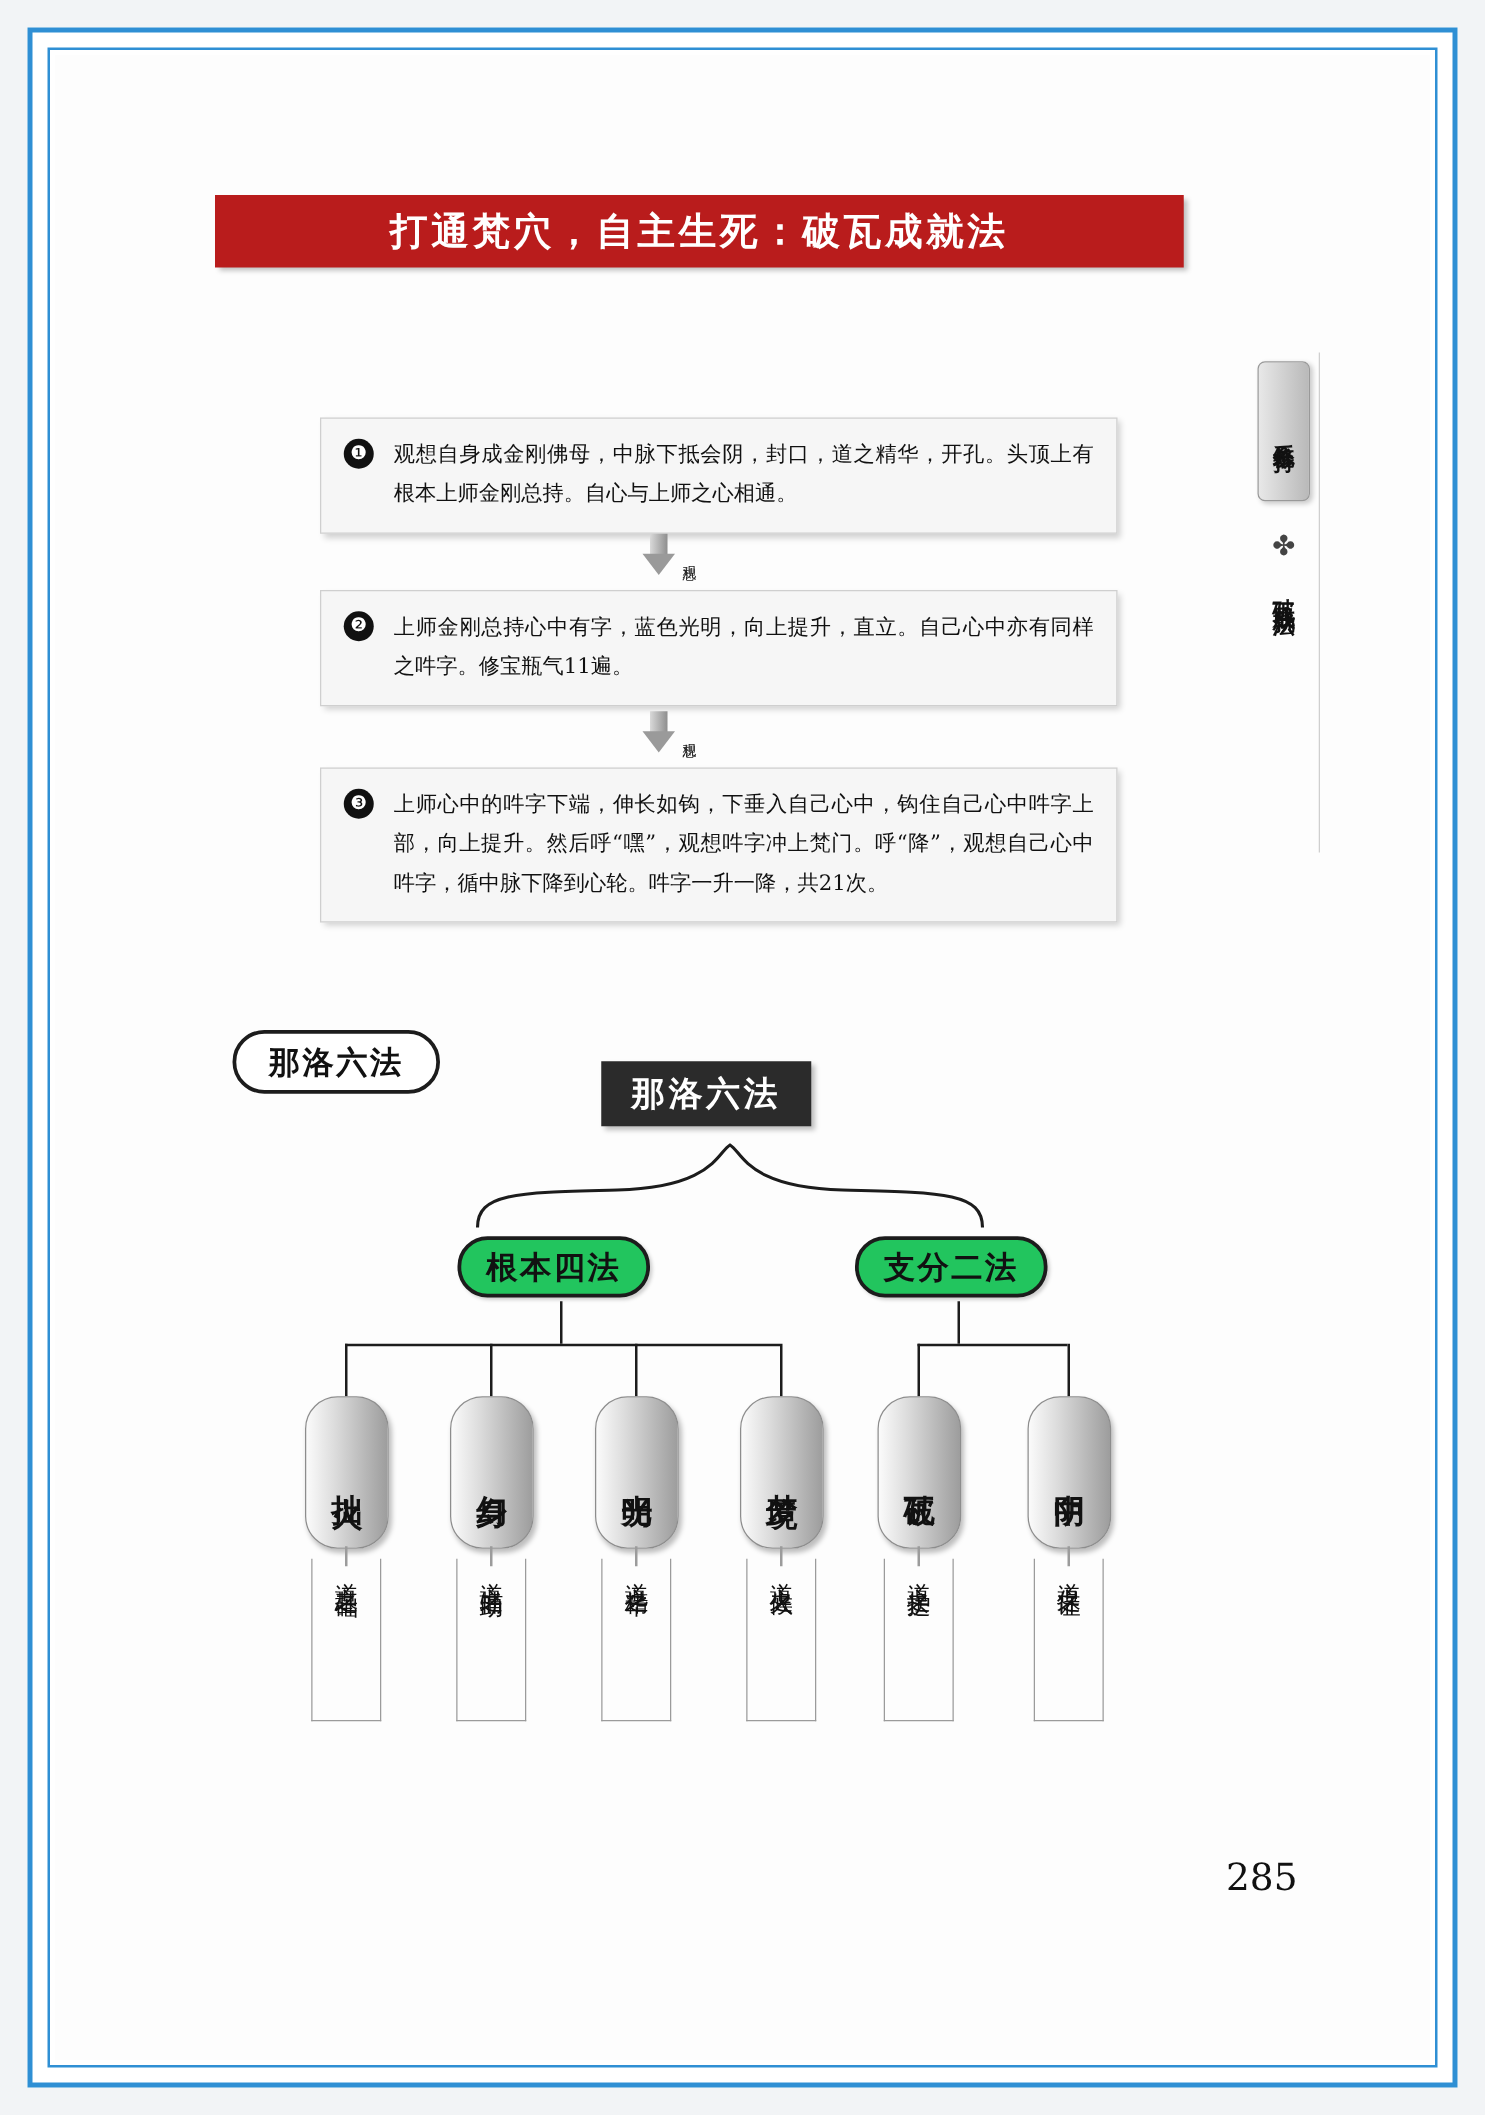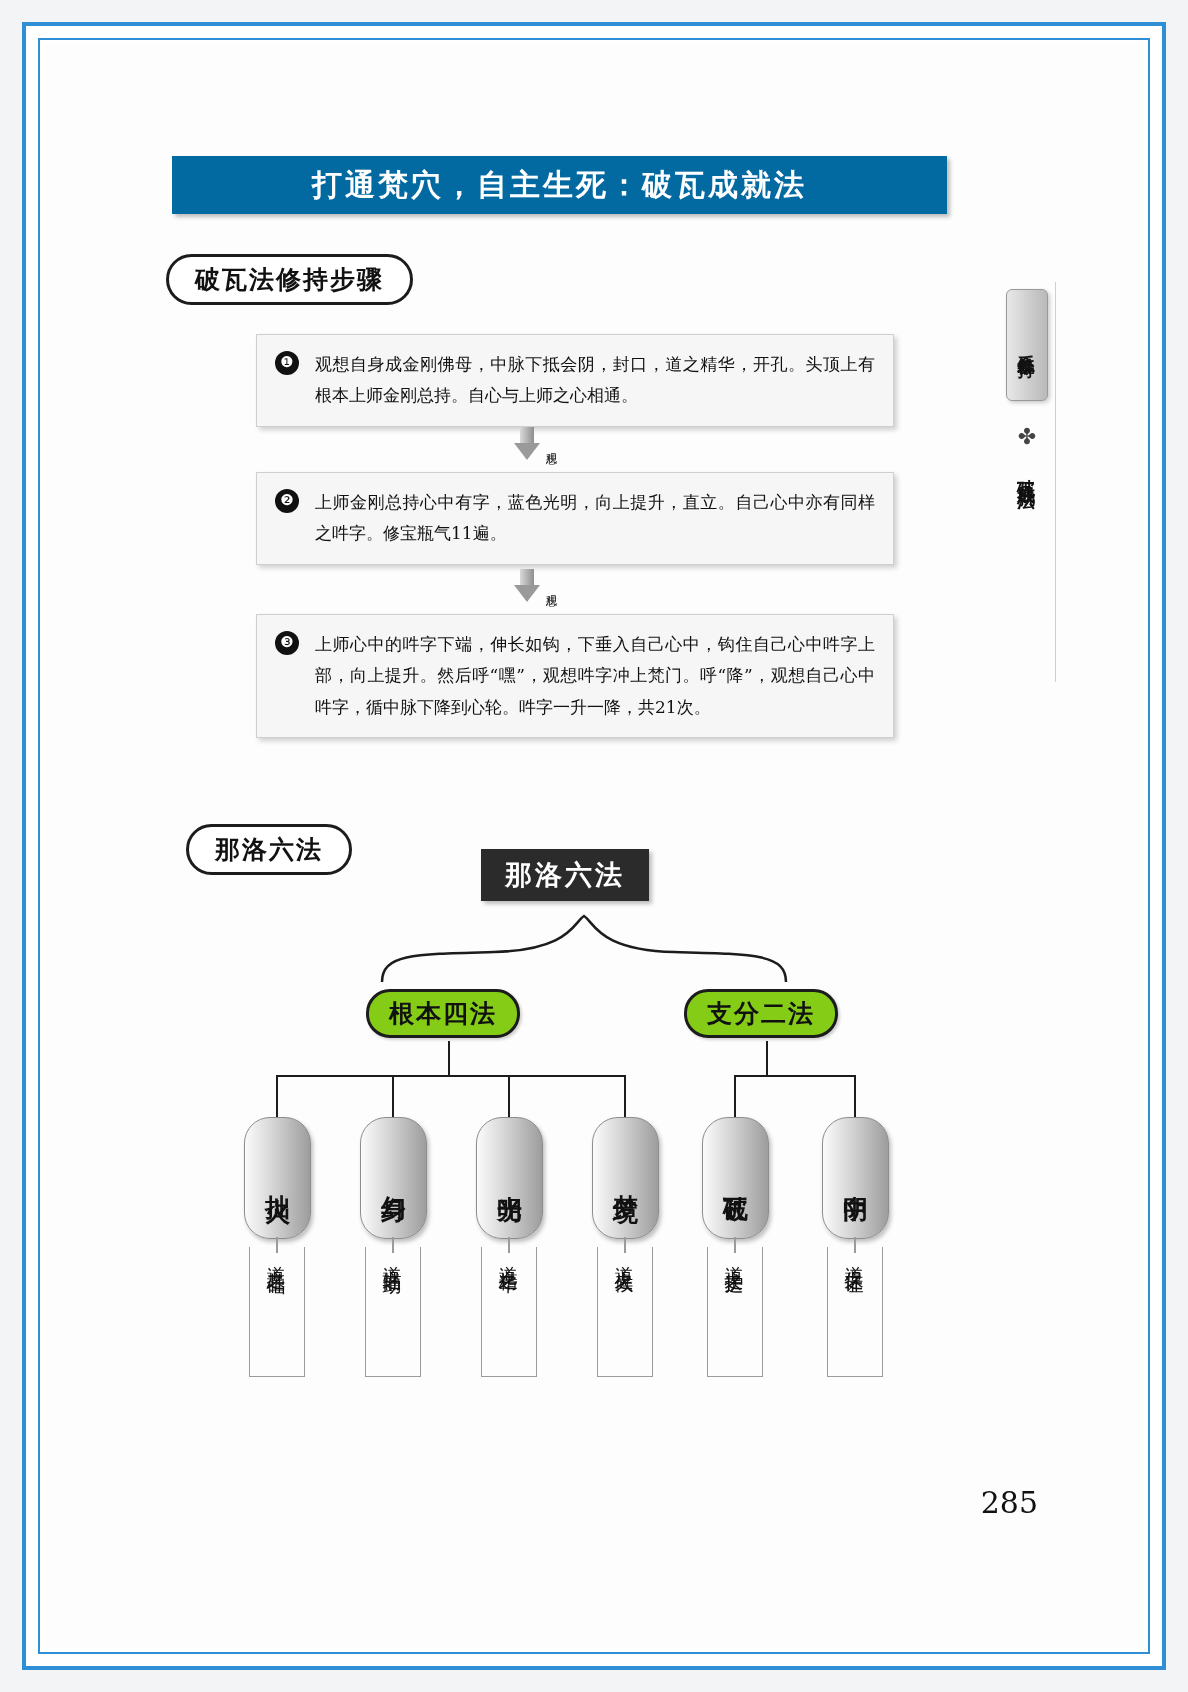--- a/index.html
+++ b/index.html
@@ -39,21 +39,21 @@
     overflow: hidden;
   }
 
   
   .title-bar {
     position: absolute;
     left: 128px;
     top: 112px;
     width: 775px;
     height: 58px;
-    background: #0369a1;
+    background: #b91c1c;
     color: #ffffff;
     display: flex;
     align-items: center;
     justify-content: center;
     letter-spacing: 3px;
     font-size: 30px;
     font-weight: bold;
     font-family: "DejaVu Sans", sans-serif;
     box-shadow: 3px 3px 4px rgba(0,0,0,0.25);
   }
@@ -230,21 +230,21 @@
     font-family: "DejaVu Sans", sans-serif;
     padding: 8px 24px;
     box-shadow: 3px 3px 4px rgba(0,0,0,0.25);
   }
   #naluo-title { left: 437px; top: 805px; }
 
   .grp-box {
     position: absolute;
     border: 3px solid #1c1c1c;
     border-radius: 24px;
-    background: #84cc16;
+    background: #22c55e;
     font-size: 25px;
     font-weight: bold;
     letter-spacing: 2px;
     font-family: "DejaVu Sans", sans-serif;
     padding: 5px 20px;
     color: #111;
     box-shadow: 2px 2px 3px rgba(0,0,0,0.18);
   }
   #grp-left  { left: 322px; top: 945px; }
   #grp-right { left: 640px; top: 945px; }
@@ -310,21 +310,20 @@
 
 <div class="page">
   <div class="frame-outer">
     <div class="frame-inner"></div>
   </div>
 
   <div class="paper">
 
     <div class="title-bar">打通梵穴，自主生死：破瓦成就法</div>
 
-    <div class="section-label" id="sec1">破瓦法修持步骤</div>
 
     <div class="step-box" id="step1">
       <div class="step-num">❶</div>
       <div>观想自身成金刚佛母，中脉下抵会阴，封口，道之精华，开孔。头顶上有根本上师金刚总持。自心与上师之心相通。</div>
     </div>
 
     <div class="arrow-wrap" id="arrow1">
       <div class="arrow">
         <div class="shaft"></div>
           <div class="head"></div>

